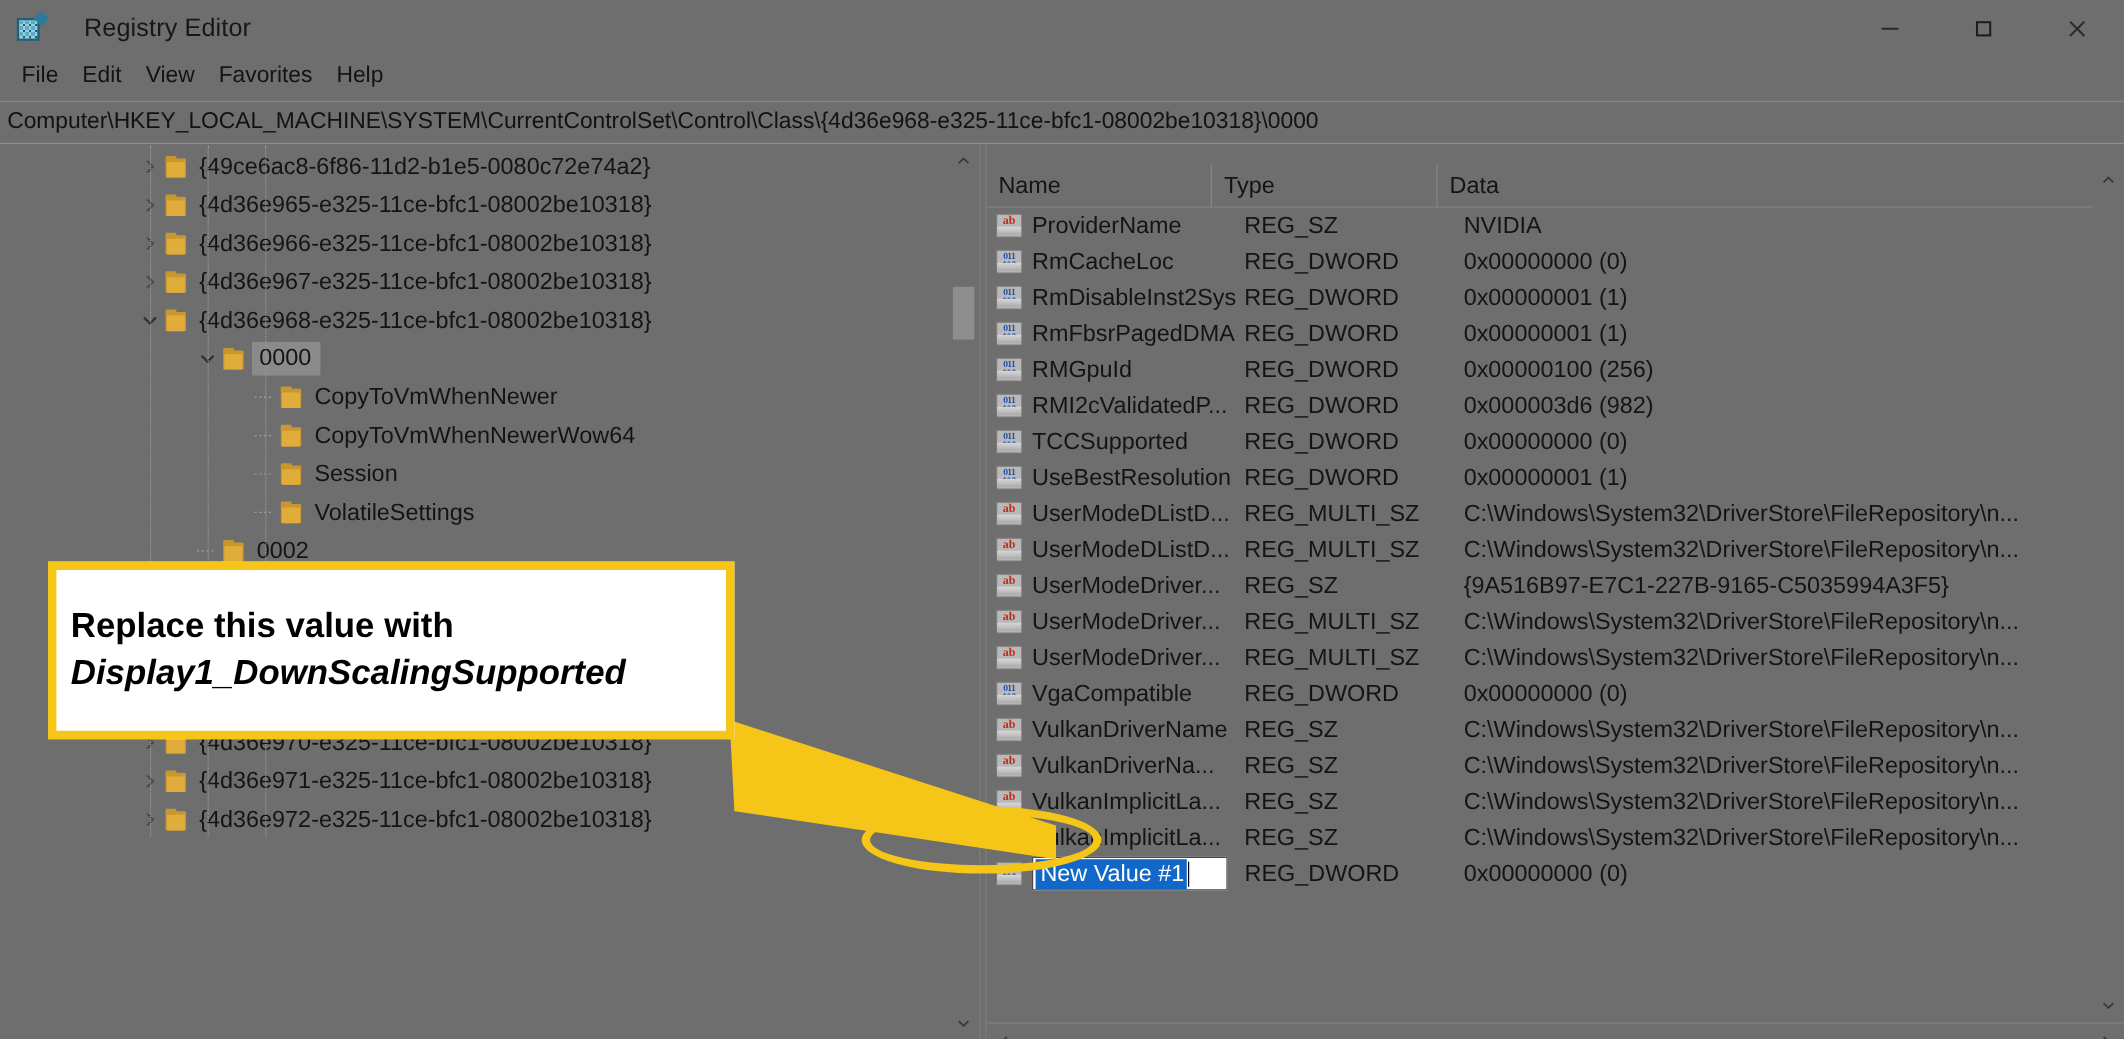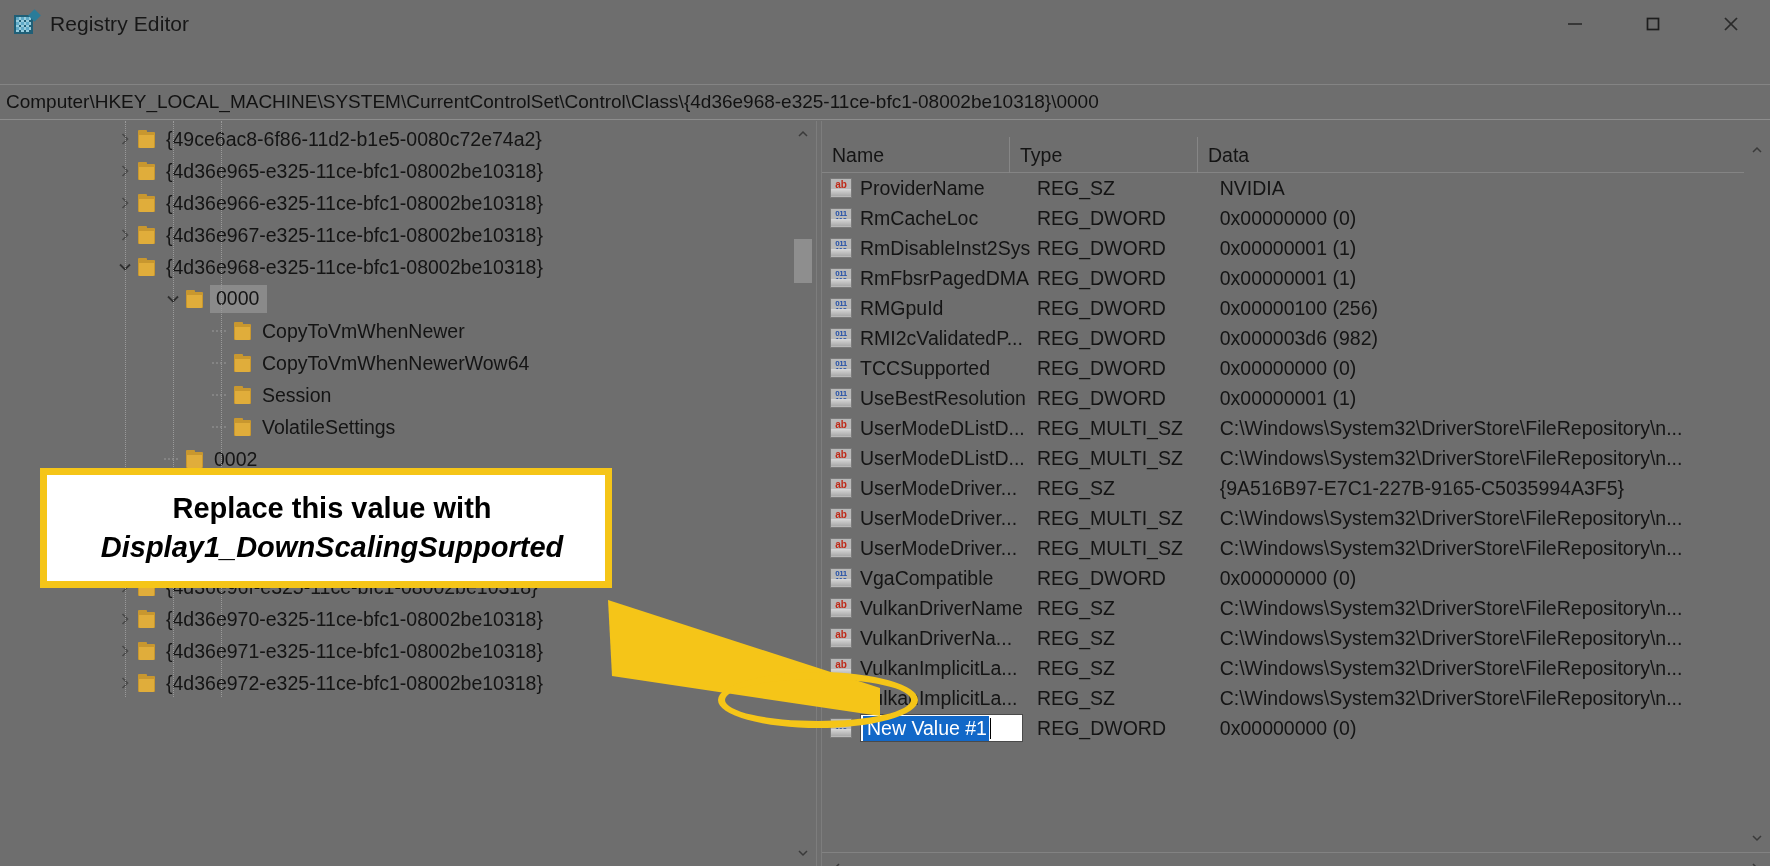--- a/index.html
+++ b/index.html
@@ -15,20 +15,21 @@
     background: #6e6e6e;
     color: #1b1b1b;
   }
 
   
   .titlebar {
     position: absolute; top: 0; left: 0;
     width: 1770px; height: 48px;
     display: flex; align-items: center;
     background: #6e6e6e;
+    gap: 20px;
   }
   .app-icon {
     position: relative;
     width: 24px; height: 24px;
     margin-left: 14px; margin-right: 12px;
     flex: none;
   }
   .app-icon .grid {
     position: absolute; left: 0; top: 3px;
     width: 19px; height: 19px;
@@ -228,21 +229,21 @@
     position: relative;
     background: #b9b9b9;
     border: 1px solid #7b7b7b;
     border-radius: 1px;
   }
   .val-icon .vtext {
     position: absolute; left: 0; right: 0; top: 0px;
     text-align: center;
     font-size: 10px;
     font-weight: bold;
-    font-family: Liberation Sans, sans-serif;
+    font-family: Liberation Serif, serif;
     line-height: 11px;
   }
   .val-icon .vsub {
     position: absolute; left: 0; right: 0; bottom: 1px;
     height: 7px;
     background: linear-gradient(to bottom, #d8d8d8, #a9a9a9);
   }
   .val-icon.str .vtext { color: #c02a18; }
   .val-icon.dword .vtext {
     color: #2450a8;
@@ -319,25 +320,25 @@
   }
   .hs-arrow {
     width: 30px; height: 30px;
     display: flex; align-items: center; justify-content: center;
   }
 
   
   .callout-box {
     position: absolute;
     left: 40px; top: 468px;
-    width: 572px; height: 120px;
+    width: 572px; height: 148px;
     background: #ffffff;
     border: 7px solid #f5c518;
     display: flex; flex-direction: column;
-    align-items: center; justify-content: center;
+    align-items: flex-start; justify-content: center;
     z-index: 30;
     padding-left: 12px;
   }
   .callout-l1 {
     font-size: 29px;
     font-weight: bold;
     color: #000;
     line-height: 38px;
   }
   .callout-l2 {
@@ -387,20 +388,27 @@
       </div>
       <div class="win-btn">
         <svg width="24" height="24" viewBox="0 0 24 24">
             <line x1="6" y1="6" x2="18" y2="18" stroke="#2a2a2a" stroke-width="1.7"></line>
             <line x1="18" y1="6" x2="6" y2="18" stroke="#2a2a2a" stroke-width="1.7"></line>
           </svg>
       </div>
     </div>
   </div>
 
+  <div class="menubar">
+    <div class="menu-item">File</div>
+    <div class="menu-item">Edit</div>
+    <div class="menu-item">View</div>
+    <div class="menu-item">Favorites</div>
+    <div class="menu-item">Help</div>
+  </div>
 
   <div class="addressbar">
     <div class="address-text">Computer\HKEY_LOCAL_MACHINE\SYSTEM\CurrentControlSet\Control\Class\{4d36e968-e325-11ce-bfc1-08002be10318}\0000</div>
   </div>
 
   <div class="panes">
 
     <div class="tree-pane">
       <div class="tree" id="tree-root">
           <div class="tree-row">

